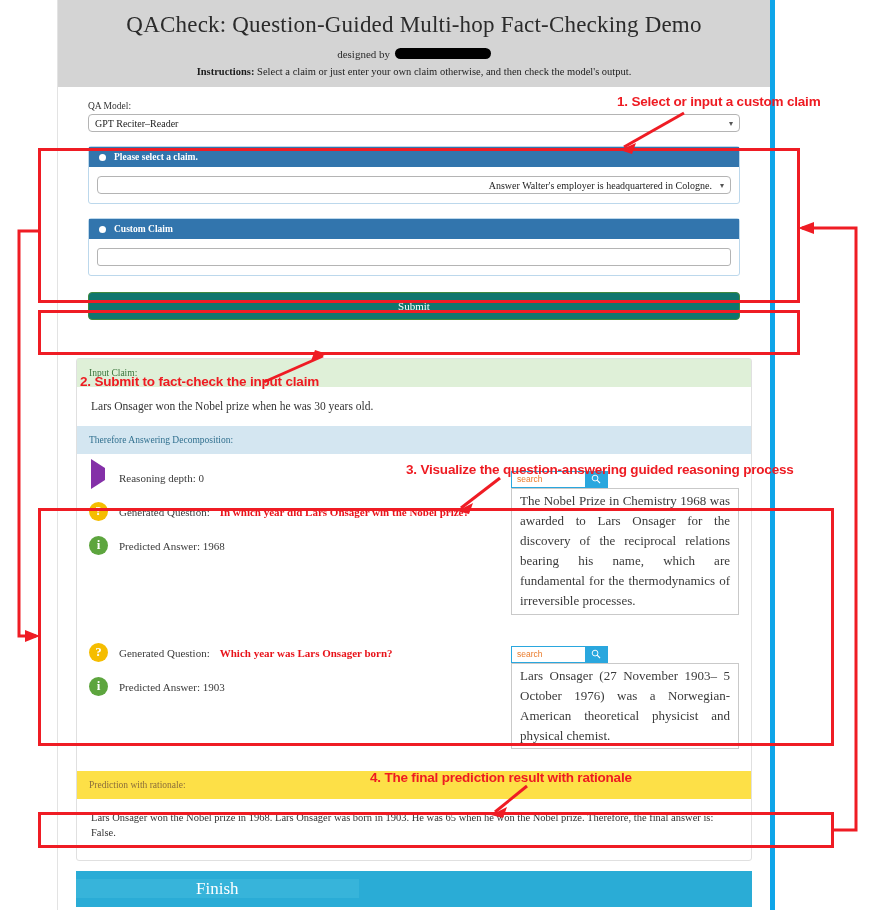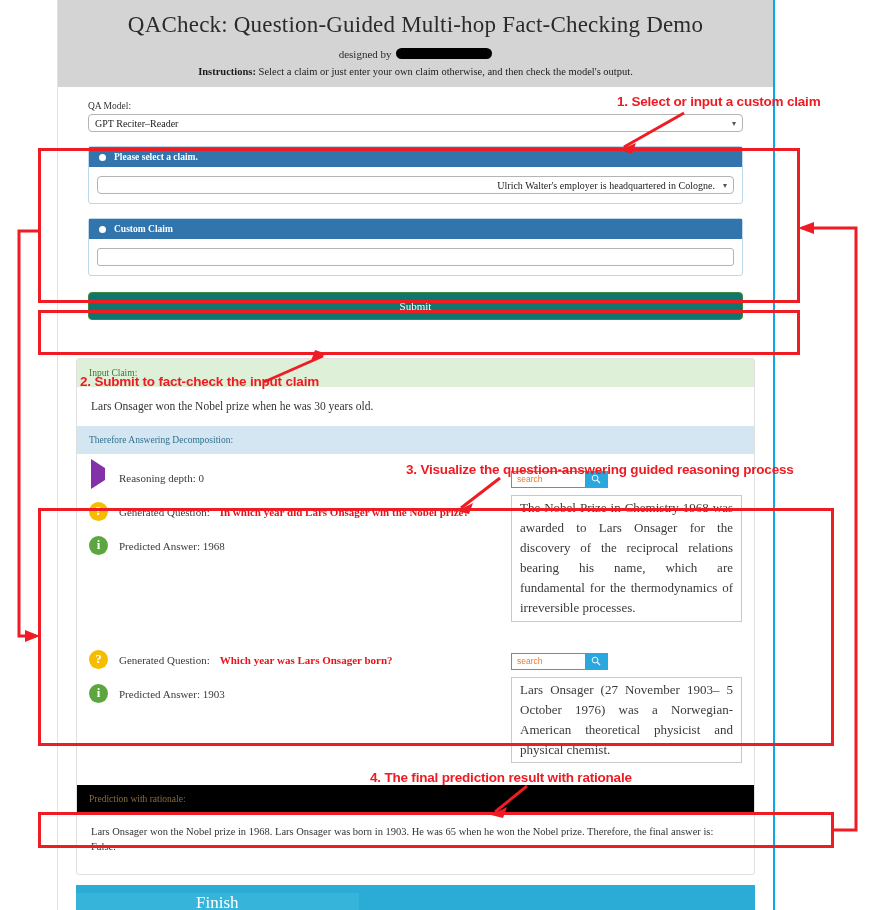--- a/index.html
+++ b/index.html
@@ -14,21 +14,21 @@
     background: #ffffff;
   }
 
   
   .app-card {
     position: absolute;
     left: 57px; top: 0px;
     width: 718px;
     background: #ffffff;
     border-left: 1px solid #e3e3e3;
-    border-right: 2px solid #0ea5e9;
+    border-right: 5px solid #0ea5e9;
     height: 910px;
     box-sizing: border-box;
   }
 
   .banner {
     background: #d4d4d4;
     padding: 12px 10px 10px 10px;
     text-align: center;
   }
   .banner-title {
@@ -138,21 +138,21 @@
     border-radius: 3px;
     background: #fff;
     padding: 0 0 8px 0;
   }
   .sec-head {
     font-size: 9.5px;
     padding: 9px 12px;
   }
   .sec-green { background: #dff0d8; color: #3c763d; }
   .sec-blue  { background: #d4e6f1; color: #31708f; }
-  .sec-cream { background: #000000; color: #8a6d3b; }
+  .sec-cream { background: #fde047; color: #8a6d3b; }
 
   .sec-body {
     font-size: 11.5px;
     color: #333;
     padding: 11px 14px;
     line-height: 1.45;
   }
   .sec-body-sm { font-size: 10.5px; }
 
   .qa-block { padding: 14px 12px 6px 12px; }
@@ -190,21 +190,21 @@
   }
   .ic-q { background: #f5bd00; }
   .ic-i { background: #5da53e; }
 
   .qa-right { flex: 1; }
   .search-widget {
     display: inline-flex;
     border: 1px solid #2aa7de;
     background: #fff;
     height: 15px;
-    margin-bottom: 7px;
+    margin-bottom: 0;
   }
   .search-widget .sw-input {
     width: 68px;
     font-size: 8.5px;
     color: #ea7b2b;
     font-family: "Liberation Sans", sans-serif;
     line-height: 15px;
     padding-left: 5px;
   }
   .search-widget .sw-btn {
@@ -284,21 +284,21 @@
         <span class="caret">▾</span>
       </div>
 
       <div class="panel">
         <div class="panel-head">
           <span class="radio-dot"></span>
           <span>Please select a claim.</span>
         </div>
         <div class="panel-body">
           <div class="select-box">
-            <span>Ulrich Walter's employer is headquartered in Cologne.</span>
+            <span>Answer Walter's employer is headquartered in Cologne.</span>
             <span class="caret">▾</span>
           </div>
         </div>
       </div>
 
       <div class="panel">
         <div class="panel-head">
           <span class="radio-dot"></span>
           <span>Custom Claim</span>
         </div>

